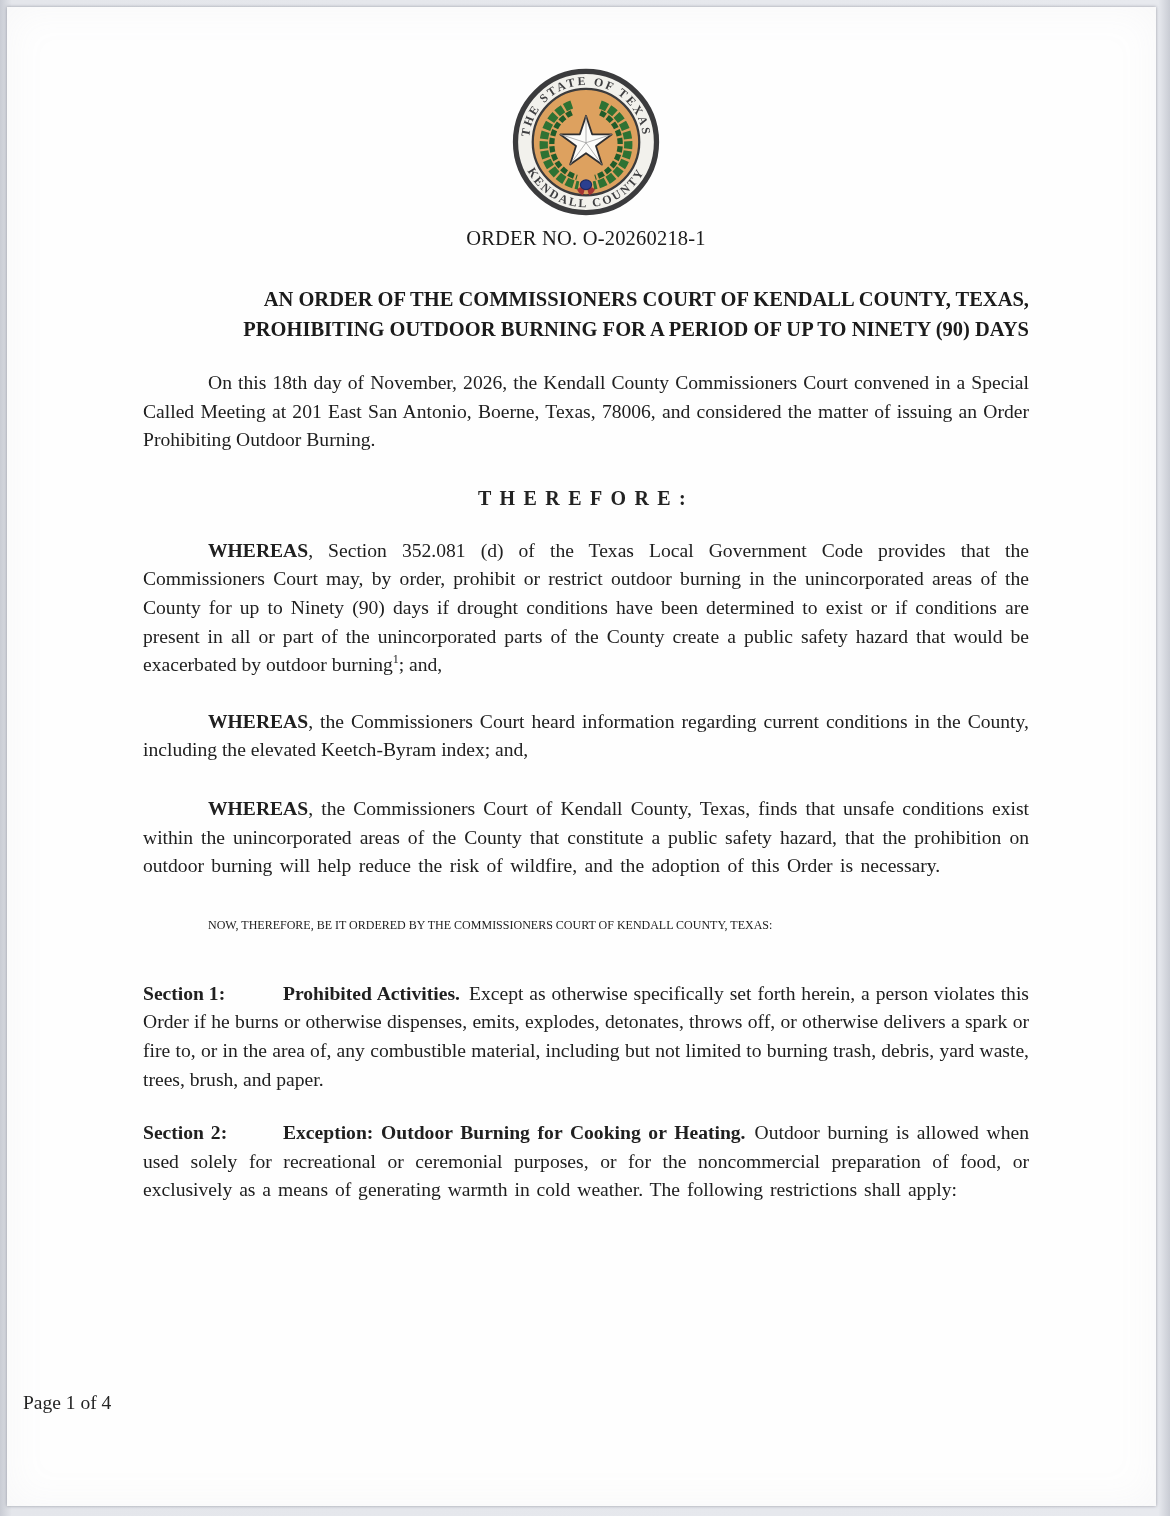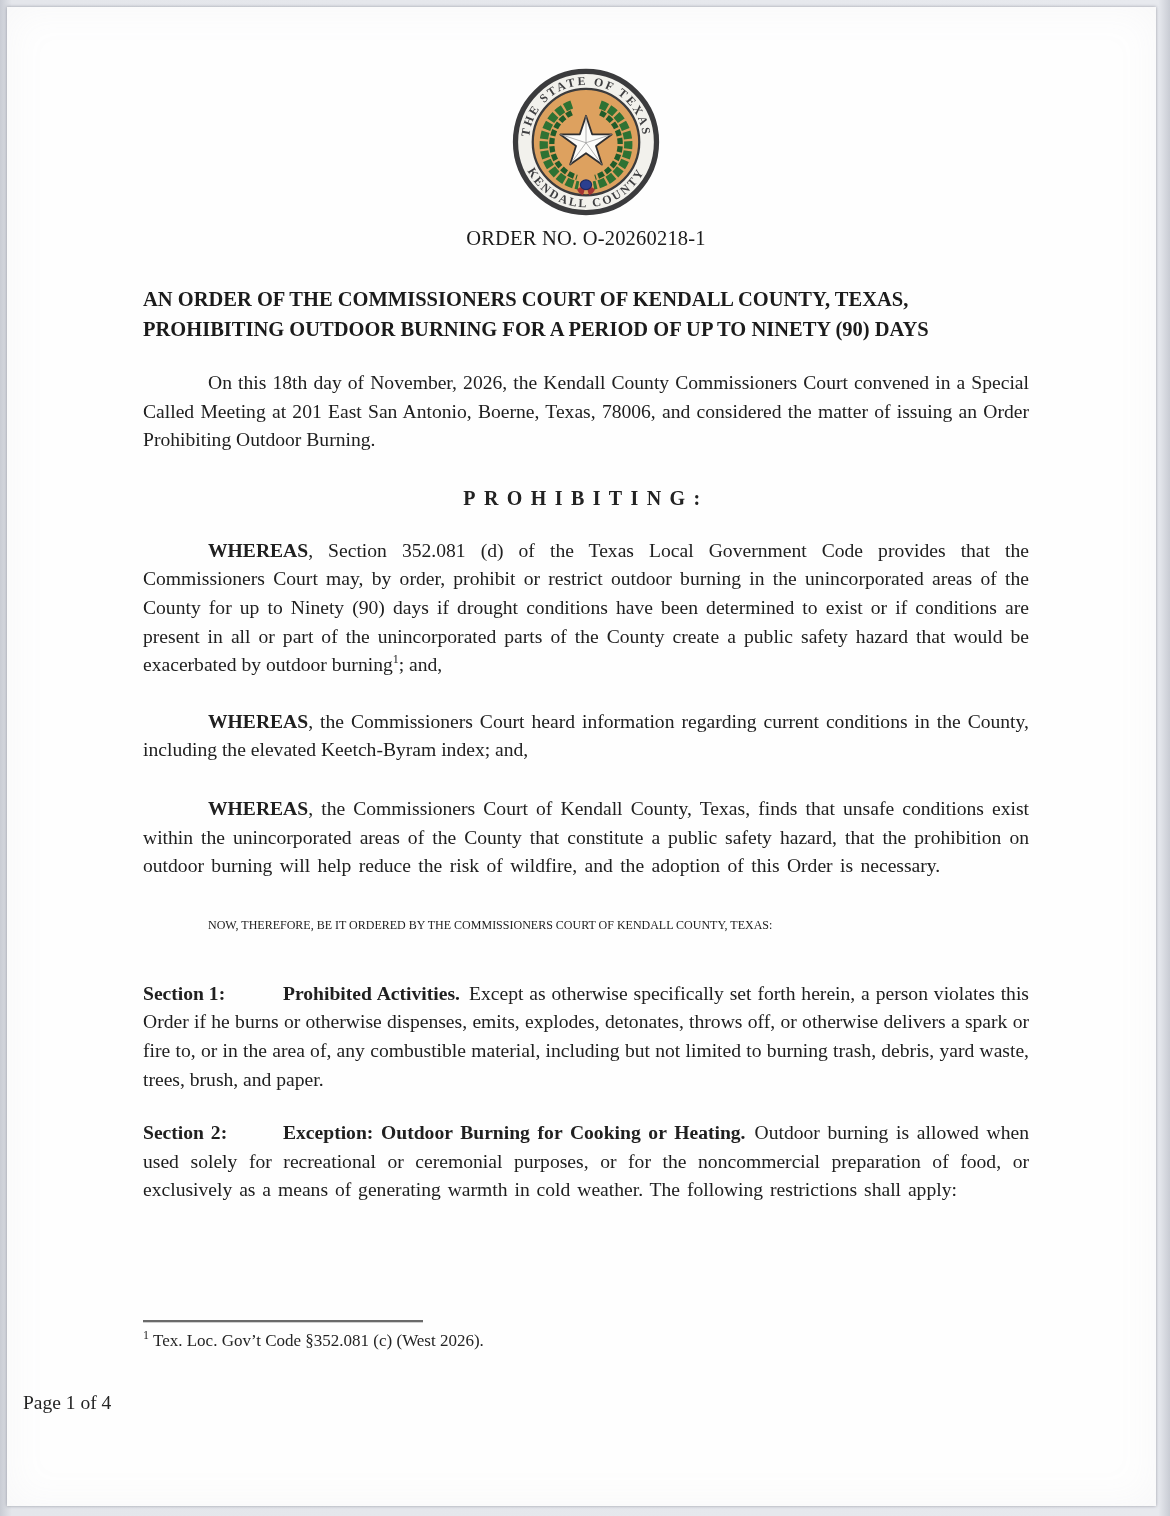--- a/index.html
+++ b/index.html
@@ -23,21 +23,21 @@
     color:#202020;
   }
   .seal-wrap { margin:60px auto 0; width:152px; height:150px; }
   .seal-wrap svg { display:block; width:100%; height:100%; }
   .seal-ring-text { font-family:"Liberation Serif", serif; font-weight:bold; font-size:16px; letter-spacing:3px; fill:#3e3e40; }
   .order-no {
     margin-top:10px; text-align:center;
     font-weight:normal; font-size:20.5px; color:#1b1b1b; letter-spacing:.2px;
   }
   .doc-title {
-    margin-top:34px; text-align:left;
+    margin-top:34px; text-align:right;
     font-weight:bold; font-size:20.5px; line-height:30px; color:#1b1b1b;
   }
   .body-text { font-size:19.6px; line-height:28.6px; text-align:justify; }
   .indent { text-indent:65px; }
   .witnesseth {
     margin-top:32px; text-align:center; font-weight:bold; font-size:20px;
     letter-spacing:.42em; color:#222;
   }
   .p-open { margin-top:25px; }
   .whereas-1 { margin-top:27px; }
@@ -103,37 +103,33 @@
           </text>
         </svg>
       </div>
 
       <div class="order-no">ORDER NO. O-20260218-1</div>
 
       <div class="doc-title">AN ORDER OF THE COMMISSIONERS COURT OF KENDALL COUNTY, TEXAS, PROHIBITING OUTDOOR BURNING FOR A PERIOD OF UP TO NINETY (90) DAYS</div>
 
       <p class="body-text indent p-open">On this 18th day of November, 2026, the Kendall County Commissioners Court convened in a Special Called Meeting at 201 East San Antonio, Boerne, Texas, 78006, and considered the matter of issuing an Order Prohibiting Outdoor Burning.</p>
 
-      <div class="witnesseth">PROHIBITING:</div>
+      <div class="witnesseth">THEREFORE:</div>
 
       <p class="body-text indent whereas-1"><b>WHEREAS</b><span>, Section 352.081 (d) of the Texas Local Government Code provides that the Commissioners Court may, by order, prohibit or restrict outdoor burning in the unincorporated areas of the County for up to Ninety (90) days if drought conditions have been determined to exist or if conditions are present in all or part of the unincorporated parts of the County create a public safety hazard that would be exacerbated by outdoor burning</span><sup>1</sup><span>; and,</span></p>
 
       <p class="body-text indent whereas-2"><b>WHEREAS</b><span>, the Commissioners Court heard information regarding current conditions in the County, including the elevated Keetch-Byram index; and,</span></p>
 
       <p class="body-text indent whereas-3"><b>WHEREAS</b><span>, the Commissioners Court of Kendall County, Texas, finds that unsafe conditions exist within the unincorporated areas of the County that constitute a public safety hazard, that the prohibition on outdoor burning will help reduce the risk of wildfire, and the adoption of this Order is necessary.</span></p>
 
       <p class="body-text indent now-ordered">NOW, THEREFORE, BE IT ORDERED BY THE COMMISSIONERS COURT OF KENDALL COUNTY, TEXAS:</p>
 
       <p class="body-text section-para"><span class="sec-label">Section 1:</span><span class="sec-head">Prohibited Activities.</span><span>Except as otherwise specifically set forth herein, a person violates this Order if he burns or otherwise dispenses, emits, explodes, detonates, throws off, or otherwise delivers a spark or fire to, or in the area of, any combustible material, including but not limited to burning trash, debris, yard waste, trees, brush, and paper.</span></p>
 
       <p class="body-text section-para sec2"><span class="sec-label">Section 2:</span><span class="sec-head">Exception: Outdoor Burning for Cooking or Heating.</span><span>Outdoor burning is allowed when used solely for recreational or ceremonial purposes, or for the noncommercial preparation of food, or exclusively as a means of generating warmth in cold weather.  The following restrictions shall apply:</span></p>
 
 
     </div>
 
-    <div class="footnote-block">
-      <div class="footnote-rule"></div>
-      <div class="footnote-text"><sup>1</sup> <span>Tex. Loc. Gov’t Code §352.081 (c) (West 2026).</span></div>
-    </div>
 
     <div class="page-footer">Page 1 of 4</div>
   </div>
 </div>
 
 </body></html>

